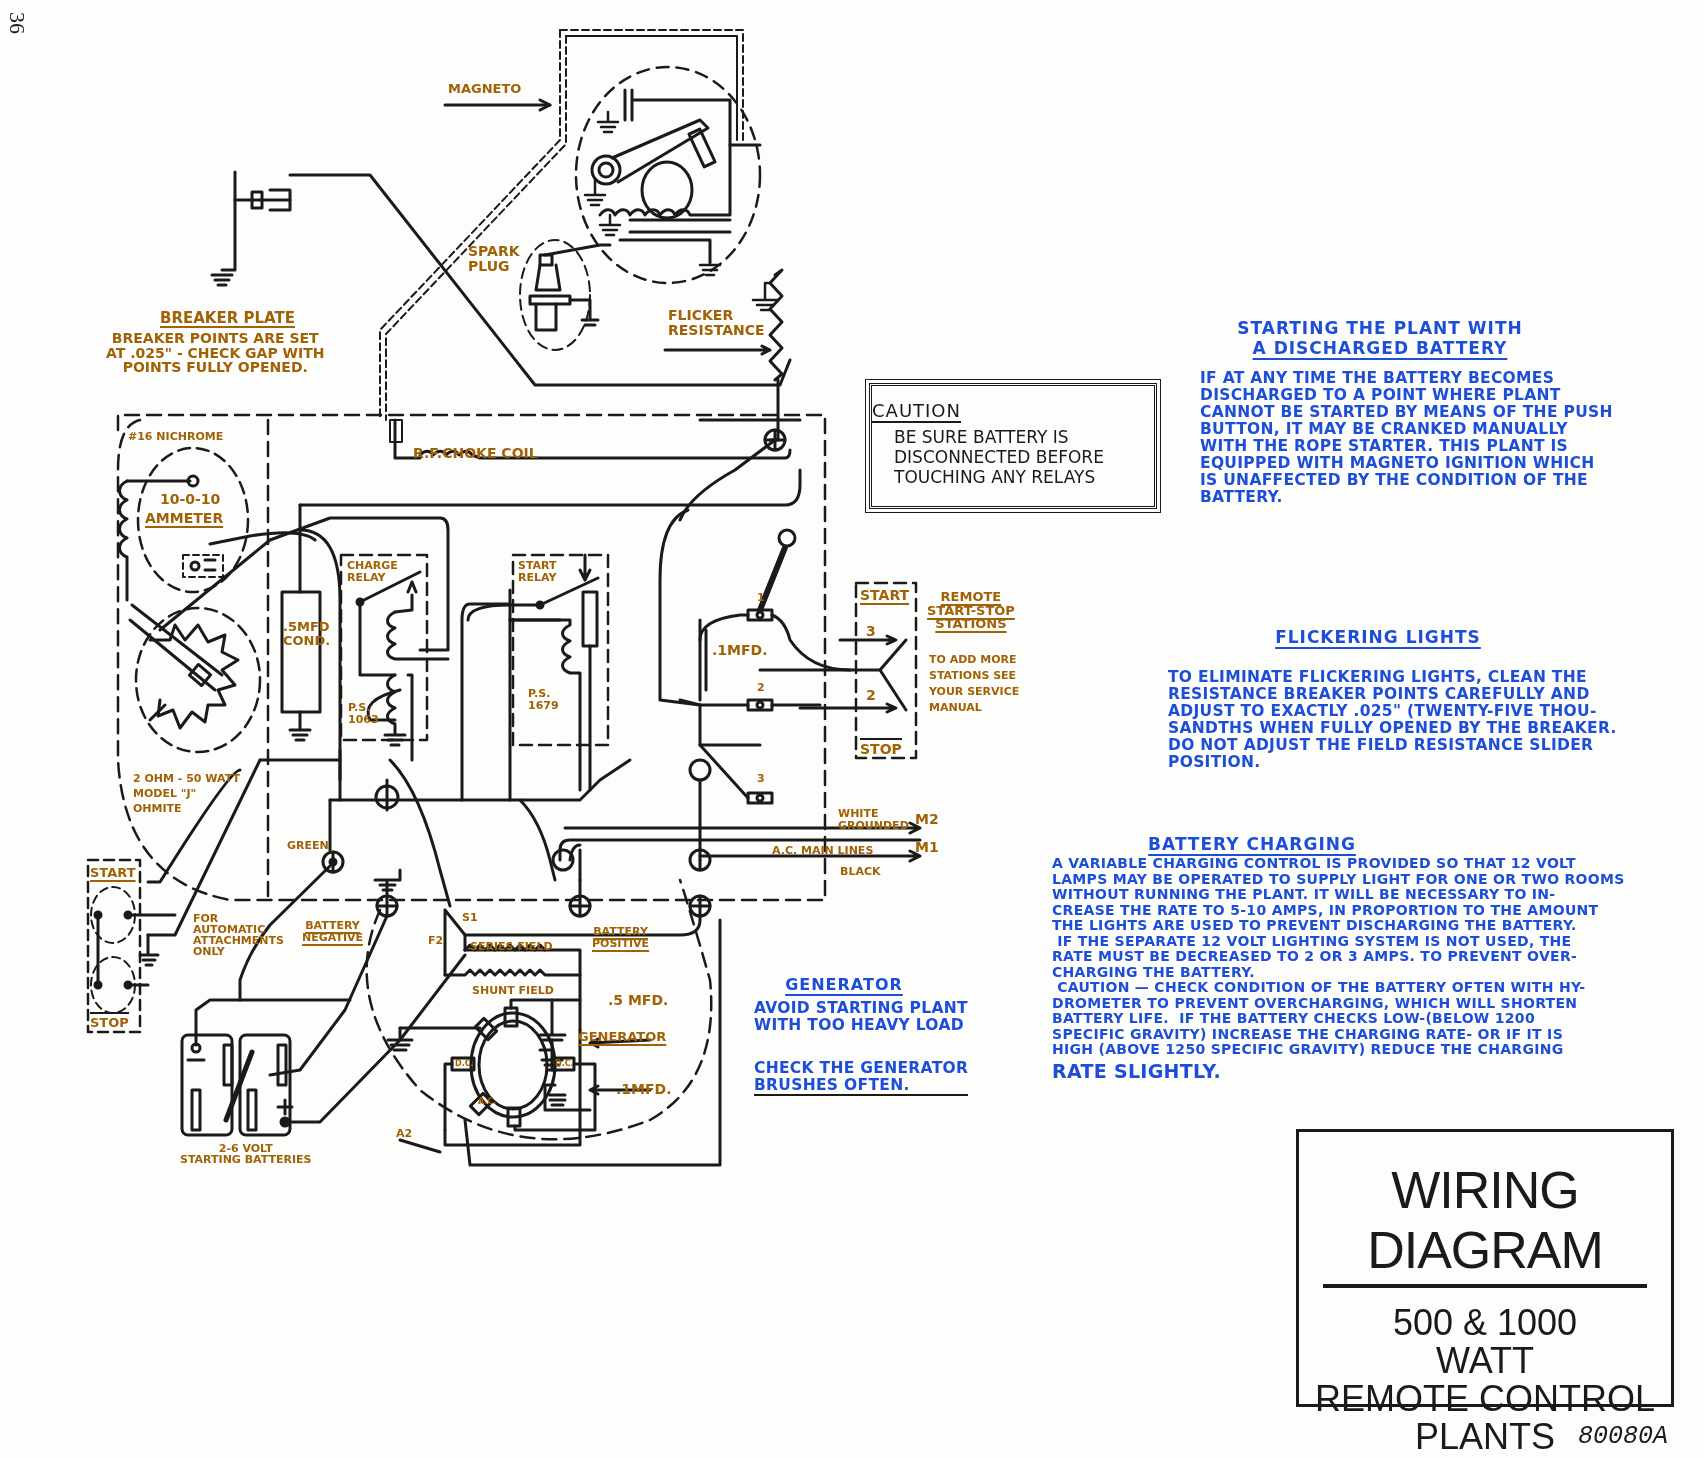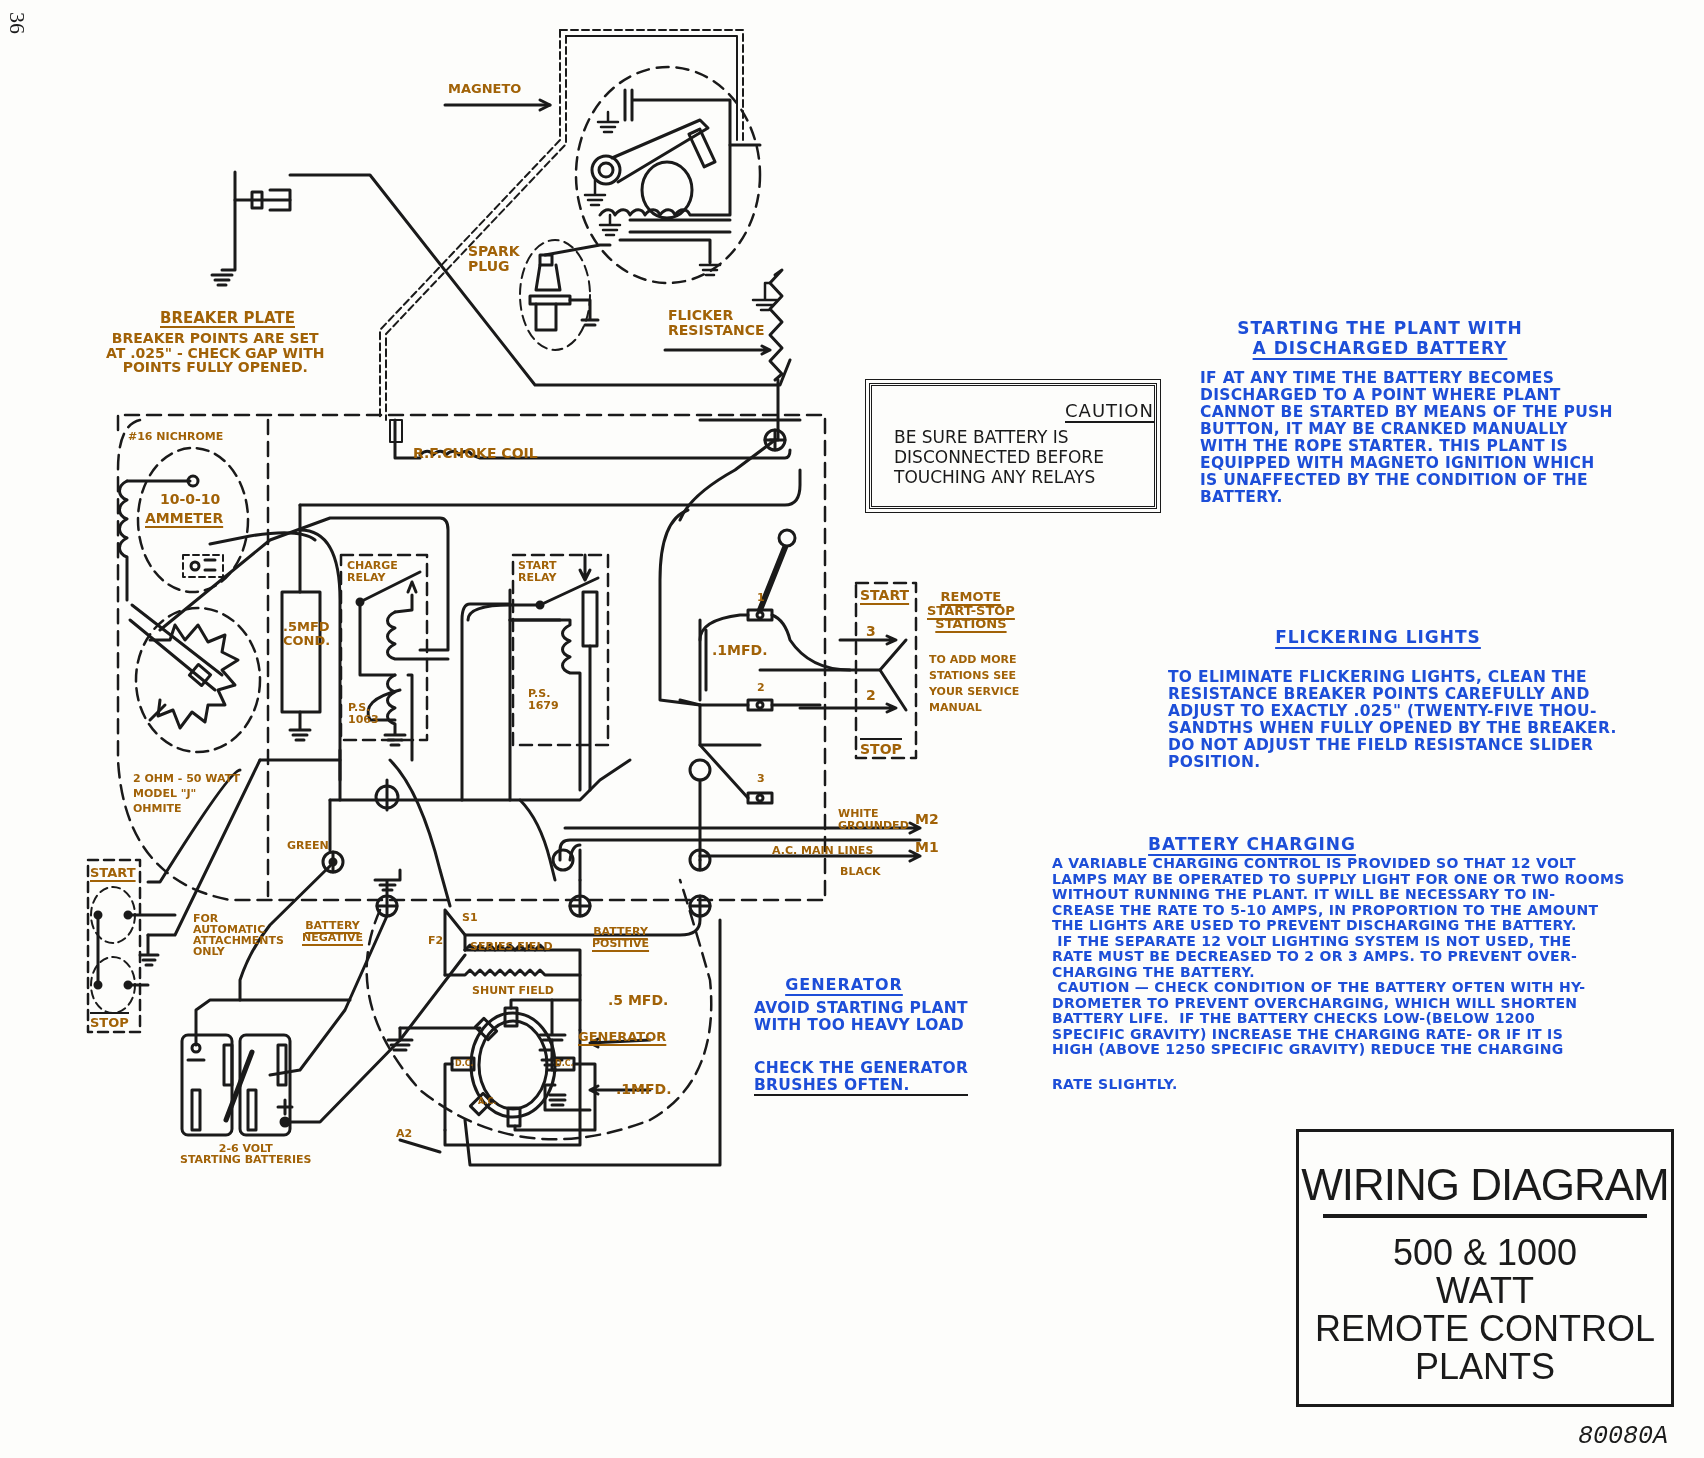--- a/index.html
+++ b/index.html
@@ -10,26 +10,26 @@
          color:#a16207; white-space:pre; line-height:1.05; text-transform:uppercase; }
   .s11 { font-size:11px; } .s13 { font-size:13px; } .s14 { font-size:14px; }
   .s15 { font-size:15px; }
   .ul { text-decoration:underline; text-decoration-thickness:2px; text-underline-offset:3px; }
   .note { position:absolute; font-family:"DejaVu Sans", sans-serif; font-weight:bold; color:#1d4ed8; }
   .note .h { text-align:center; text-decoration:underline; text-decoration-thickness:2px;
              text-underline-offset:4px; font-size:17px; letter-spacing:1px; }
   .note .b { font-size:15.5px; line-height:17px; letter-spacing:0.3px; white-space:pre; }
   .caution { position:absolute; left:869px; top:383px; width:282px; height:120px;
              border:3px double #1a1a1a; outline:1px solid #1a1a1a; outline-offset:3px; }
-  .caution .h { text-align:right; font-size:18px; margin-top:14px; letter-spacing:1px;
+  .caution .h { text-align:left; font-size:18px; margin-top:14px; letter-spacing:1px;
                 text-decoration:underline; text-decoration-thickness:2px; text-underline-offset:4px; }
   .caution .b { font-size:17px; line-height:20px; margin:6px 0 0 22px; white-space:pre; }
   .titlebox { position:absolute; left:1296px; top:1129px; width:372px; height:272px;
               border:3px solid #1a1a1a; text-align:center; font-family:"Liberation Sans", sans-serif; }
-  .titlebox .t1 { font-size:44px; margin-top:28px; letter-spacing:-1px; font-family:"Liberation Sans", sans-serif; }
+  .titlebox .t1 { font-size:52px; margin-top:28px; letter-spacing:-1px; font-family:"Liberation Sans", sans-serif; }
   .titlebox .rule { height:4px; background:#1a1a1a; margin:4px 24px 16px 24px; }
   .titlebox .t2 { font-size:36px; line-height:38px; }
   .docno { position:absolute; left:1578px; top:1422px; font-size:25px; font-style:italic;
            font-family:Liberation Mono, monospace; }
   .pagenum { position:absolute; left:6px; top:12px; font-size:22px; font-family:"Liberation Serif", serif;
              transform:rotate(90deg); transform-origin:left top; margin-left:24px; }
 </style>
 </head>
 <body>
 
@@ -394,21 +394,21 @@
 <span>CREASE THE RATE TO 5-10 AMPS, IN PROPORTION TO THE AMOUNT</span>
 <span>THE LIGHTS ARE USED TO PREVENT DISCHARGING THE BATTERY.</span>
 <span> IF THE SEPARATE 12 VOLT LIGHTING SYSTEM IS NOT USED, THE</span>
 <span>RATE MUST BE DECREASED TO 2 OR 3 AMPS. TO PREVENT OVER-</span>
 <span>CHARGING THE BATTERY.</span>
 <span> CAUTION — CHECK CONDITION OF THE BATTERY OFTEN WITH HY-</span>
 <span>DROMETER TO PREVENT OVERCHARGING, WHICH WILL SHORTEN</span>
 <span>BATTERY LIFE.  IF THE BATTERY CHECKS LOW-(BELOW 1200</span>
 <span>SPECIFIC GRAVITY) INCREASE THE CHARGING RATE- OR IF IT IS</span>
 <span>HIGH (ABOVE 1250 SPECIFIC GRAVITY) REDUCE THE CHARGING</span></div>
-  <div class="b" style="font-size:14px;margin-top:18px">RATE SLIGHTLY.</div>
+  <div class="b" style="font-size:19px;margin-top:5px">RATE SLIGHTLY.</div>
 </div>
 
 <div class="note" style="left:754px;top:975px;width:260px">
   <div class="h" style="width:180px;font-size:16px">GENERATOR</div>
   <div class="b" style="margin-top:6px"><span>AVOID STARTING PLANT</span>
 <span>WITH TOO HEAVY LOAD</span></div>
   <div class="b" style="margin-top:26px;border-bottom:2px solid #1a1a1a;display:inline-block;"><span>CHECK THE GENERATOR</span>
 <span>BRUSHES OFTEN.</span></div>
 </div>
 

